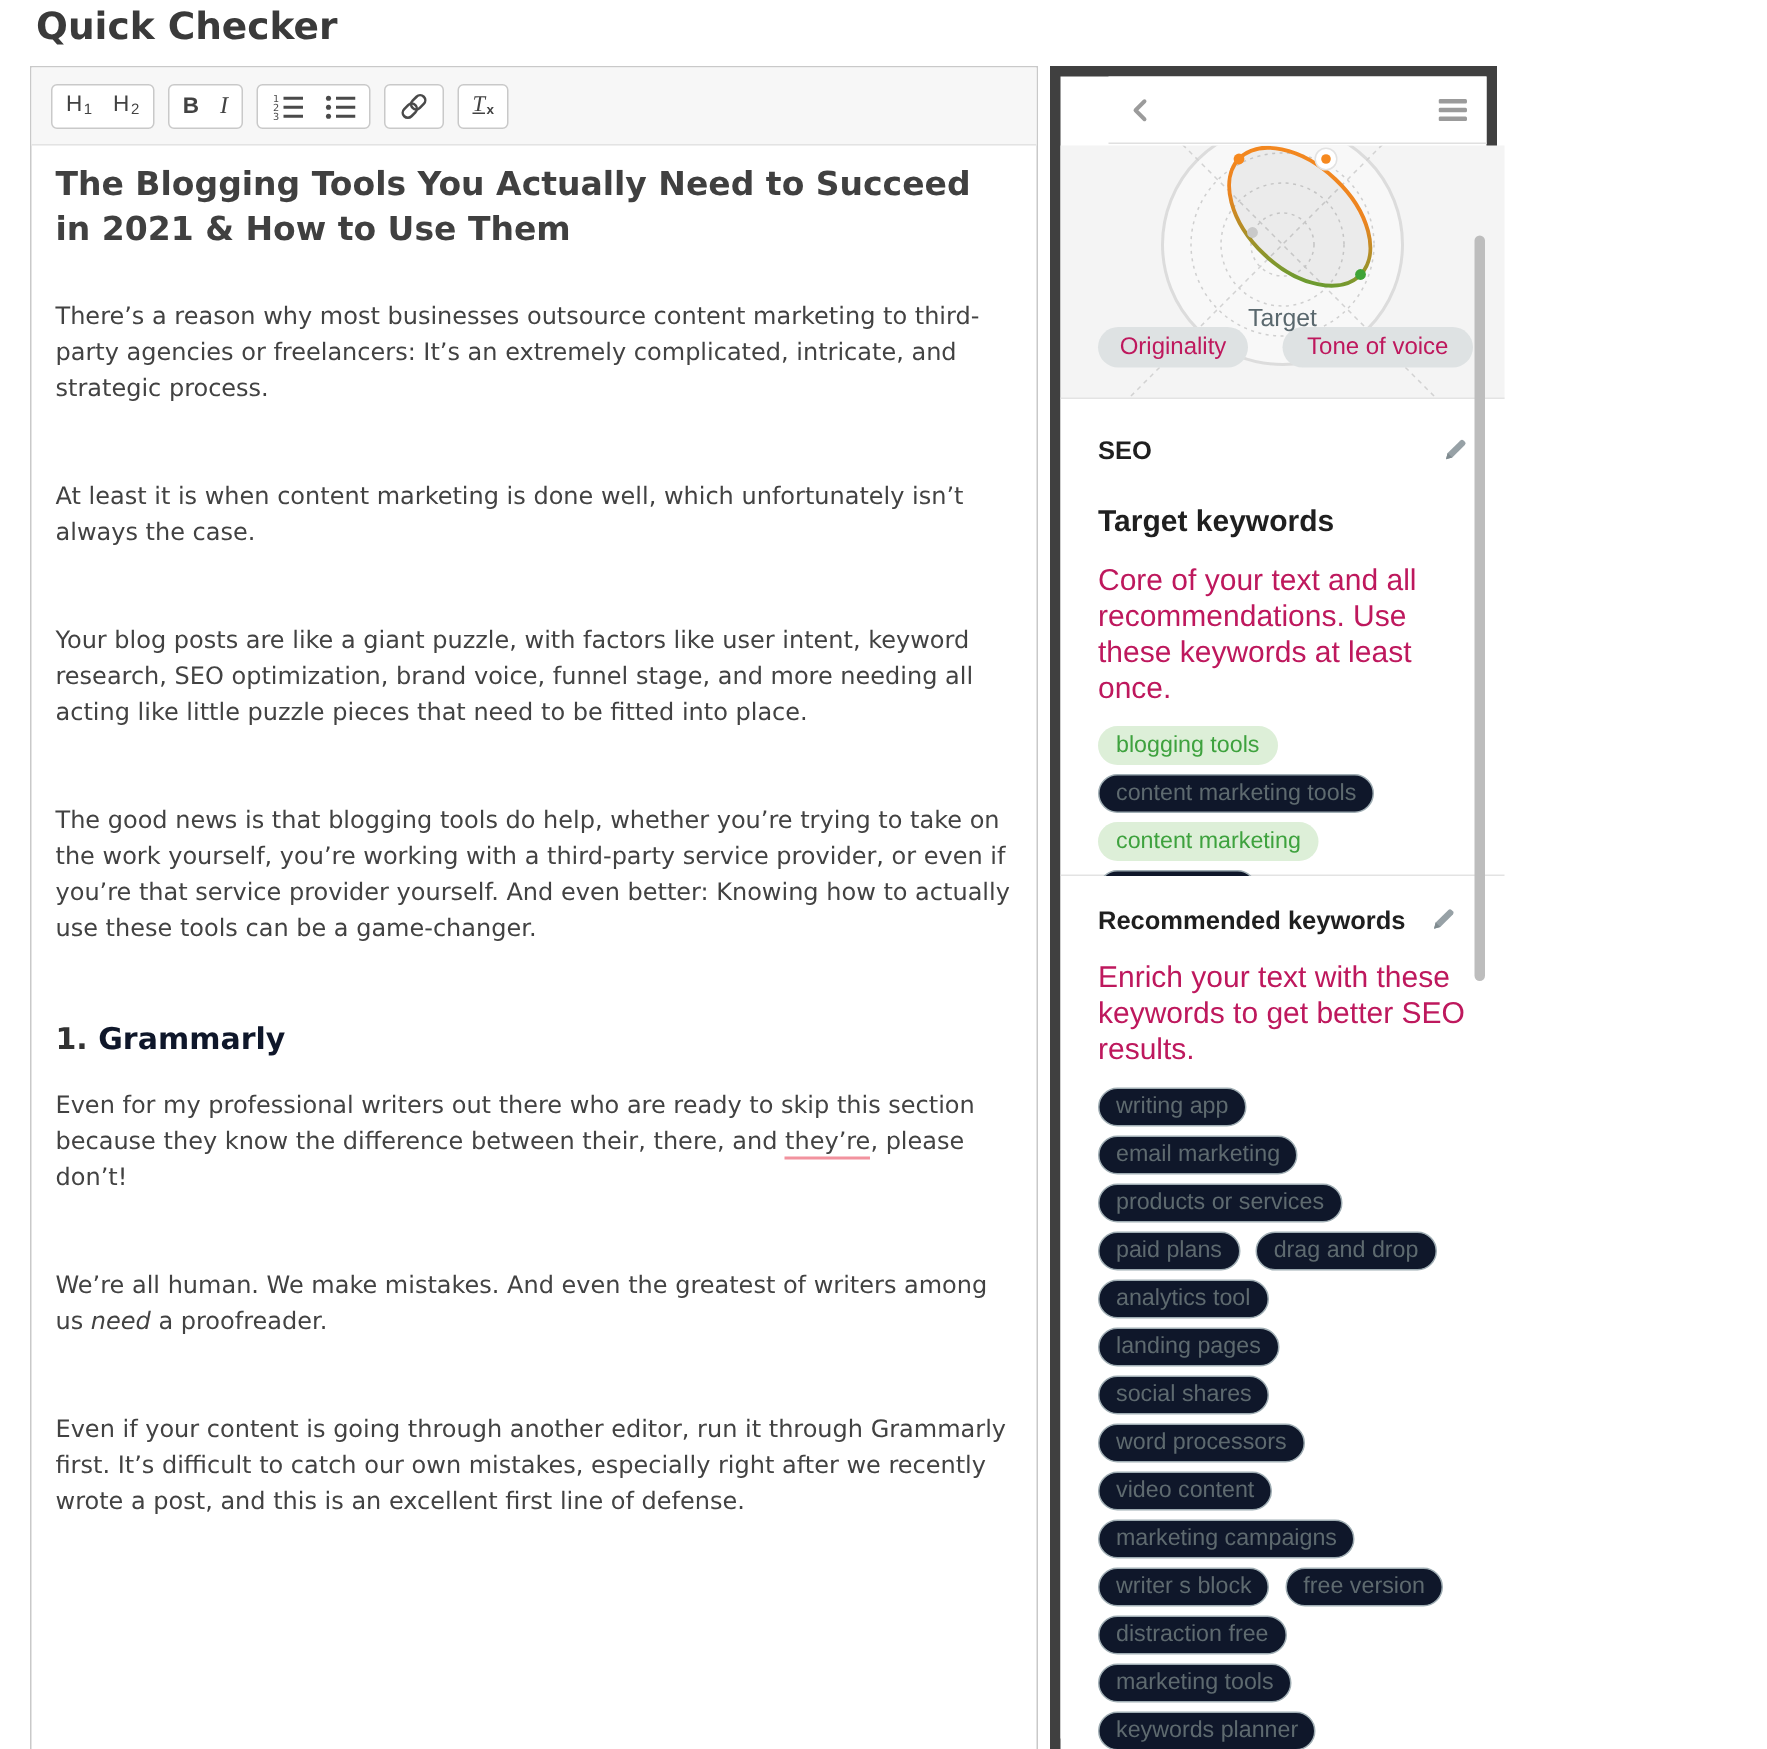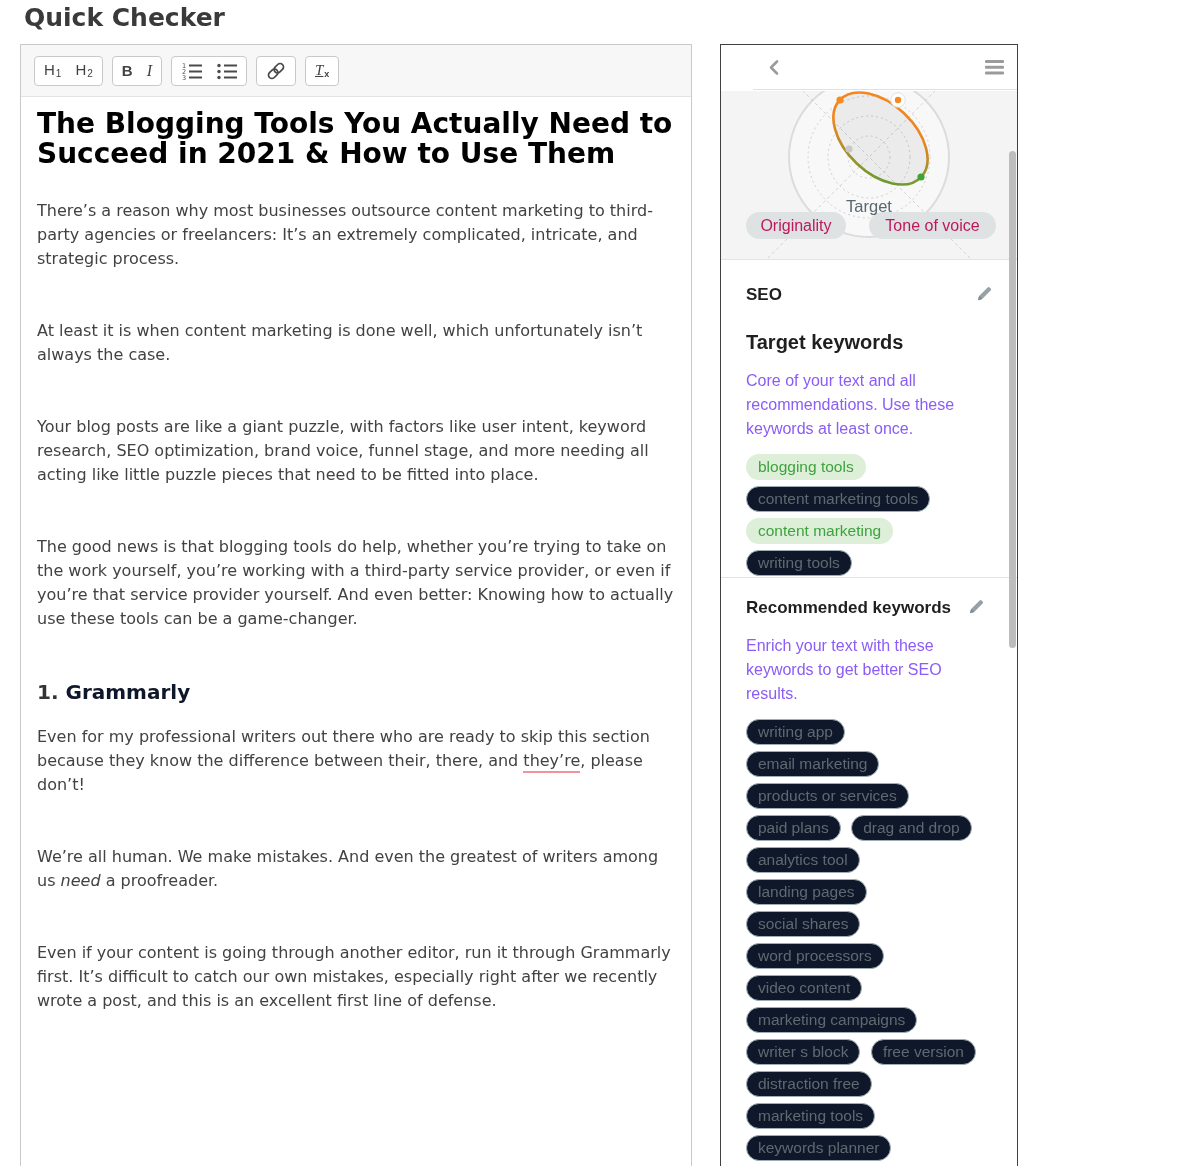--- a/index.html
+++ b/index.html
@@ -20,30 +20,30 @@
             cursor:pointer; line-height:28px; }
   .tb-btn .sub { font-size:10px; color:#424242; transform:translateY(2px); margin-left:1px; }
   .tb-b { font-weight:bold; }
   .tb-i { font-style:italic; font-family:"Liberation Serif", serif; font-size:16px; }
   .tb-clear i { font-style:italic; font-family:"Liberation Serif", serif;
                 text-decoration:underline; font-size:15px; }
   .tb-clear .sub { font-size:9px; font-weight:bold; }
 
   .editor-content { padding:12px 16px 20px 16px; font-family:"DejaVu Sans", sans-serif;
                     color:#424242; font-size:16px; }
-  .editor-content h2 { font-size:28px; line-height:30px; color:#000000; margin:0 0 30px 0; }
+  .editor-content h2 { font-size:22px; line-height:30px; color:#404040; margin:0 0 30px 0; }
   .editor-content p { line-height:24px; margin:0 0 48px 0; }
   .sec-head { font-size:20px; line-height:26px; margin:0 0 20px 0; font-weight:bold; color:#333; }
   .sec-head a { color:#0f172a; text-decoration:none; cursor:pointer; }
   .flagged { border-bottom:2px solid #f2929e; padding-bottom:1px; }
   .em { font-style:italic; }
 
   
-  .panel { position:absolute; left:720px; top:44px; width:298px; height:1122px;
-           background:#fff; border:1px solid #404040;padding-left:32px; }
+  .panel { position:absolute; left:700px; top:44px; width:298px; height:1122px;
+           background:#fff; border:7px solid #404040;padding-left:32px; }
   .panel-header { position:relative; height:45px; background:#fff; border-bottom:1px solid #e0e0e0; }
   .back-btn { position:absolute; left:14px; top:14px; cursor:pointer; }
   .menu-btn { position:absolute; right:13px; top:15px; cursor:pointer; }
 
   .chart-zone { position:absolute; left:0; top:46px; width:296px; height:169px;
                 background:#f4f4f4; border-bottom:1px solid #e3e3e3; overflow:hidden; }
   .chart-zone svg.gauge { position:absolute; left:0; top:0; }
   .target-label { position:absolute; top:106px; left:0; width:100%; text-align:center;
                   font-size:16.5px; color:#5a686e; z-index:2; }
   .axis-pill { position:absolute; top:121px; height:27px; line-height:27px; border-radius:14px;
@@ -56,21 +56,21 @@
                  background:#fff; border-bottom:1px solid #e3e3e3; padding:25px 21px 0 25px; }
   .rec-section { position:absolute; left:0; top:533px; width:296px; height:633px;
                  background:#fff; padding:20px 21px 0 25px; overflow:hidden; }
   .section-title { font-size:17px; font-weight:bold; color:#1f1f1f; margin-bottom:26px;
                    position:relative; }
   .section-title .pencil { position:absolute; right:3px; top:0; cursor:pointer; }
   .rec-title { font-size:17px; font-weight:bold; color:#1f1f1f; margin-bottom:14px;
                line-height:20px; }
   .rec-title .pencil-inline { margin-left:12px; vertical-align:-2px; cursor:pointer; }
   .sub-title { font-size:20px; font-weight:bold; color:#1f1f1f; margin-bottom:15px; }
-  .desc { font-size:16px; line-height:24px; color:#8b5cf6; margin-bottom:13px; }
+  .desc { font-size:20px; line-height:24px; color:#be185d; margin-bottom:13px; }
   .pill-row { margin-bottom:6px; white-space:nowrap; }
   .pill { display:inline-block; height:26px; line-height:23px; padding:0 11px;
           border-radius:13px; font-size:15.5px; border:1.5px solid #9fadb3; color:#5e6a6f;
           background:#0f172a; cursor:pointer; margin-right:6px; }
   .pill-used { border:none; line-height:26px; padding:0 12px; background:#ddefd8; color:#3ea23e; }
 
   .scroll-thumb { position:absolute; right:1px; top:106px; width:7px; height:497px;
                   background:#bdbdbd; border-radius:4px; cursor:pointer; }
 </style>
 </head>

